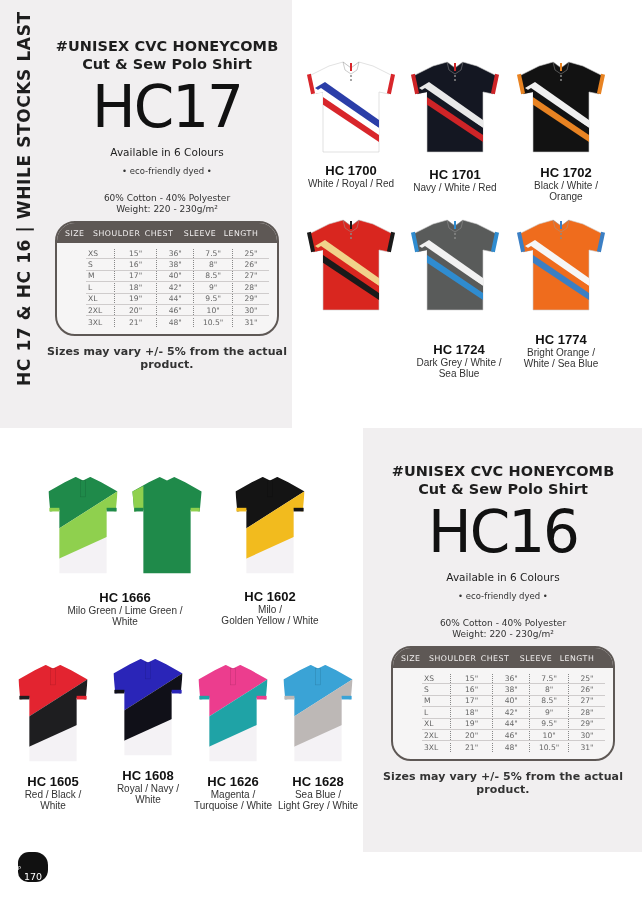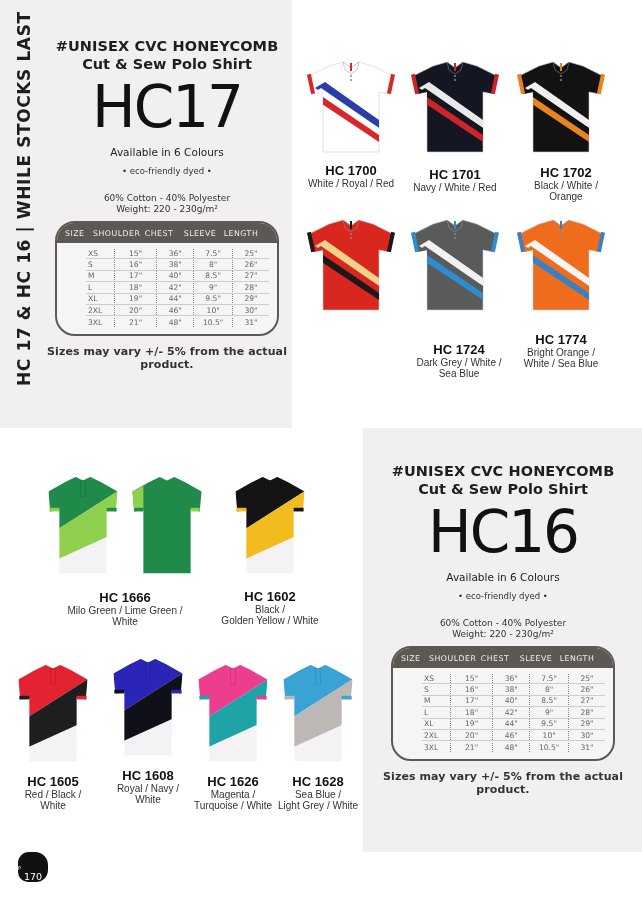--- a/index.html
+++ b/index.html
@@ -400,21 +400,21 @@
     <g clip-path="url(#bHC1602)">
       <polygon points="0,0 88,0 88,14 0,70" fill="#141414"></polygon>
       <polygon points="0,70 88,14 88,60 0,100" fill="#f2bb1e"></polygon>
     </g>
     <rect x="7" y="36" width="11" height="4" fill="#f2bb1e"></rect>
     <rect x="70" y="36" width="11" height="4" fill="#141414"></rect>
     <rect x="41" y="6" width="6" height="18" fill="#141414" stroke="#00000033" stroke-width="0.5"></rect>
   </svg></div></div>
     <div style="position:absolute;left:-6px;width:122px;top:119px;">
       <div class="pcode">HC 1602</div>
-      <div class="pcolors">Black /</div>
+      <div class="pcolors">Milo /</div>
       <div class="pcolors">Golden Yellow / White</div>
     </div>
     </div>
     <div class="product" style="left: 8px; top: 658px; width: 90px;">
       <div style="text-align:center;white-space:nowrap;"><div class="shirt" style="display:inline-block;width:80px;height:112px;"><svg width="80" height="112" viewBox="0 0 88 112">
     <defs>
               <clipPath id="bHC1605">
                 <path d="M24 8 L36 2 L44 6 L52 2 L64 8 L82 18 L80 40 L70 38 L70 108 L18 108 L18 38 L8 40 L6 18 Z"></path>
               </clipPath>
             </defs>

